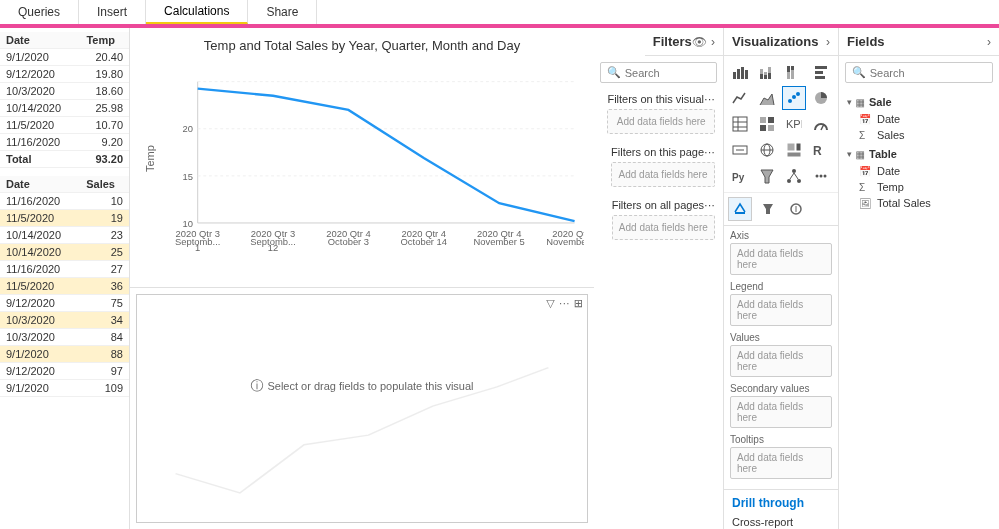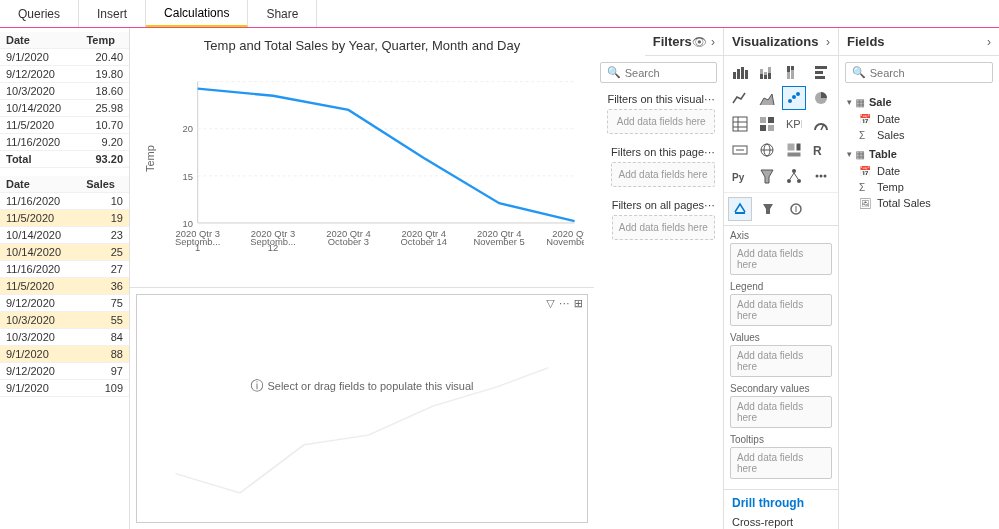--- a/index.html
+++ b/index.html
@@ -1,19 +1,19 @@
 <!DOCTYPE html>
 <html><head>
   <meta charset="utf-8">
   <style>
     * { box-sizing: border-box; margin: 0; padding: 0; }
     body { font-family: 'Segoe UI', Arial, sans-serif; font-size: 12px; background: #f3f2f1; width: 999px; height: 529px; overflow: hidden; display: flex; flex-direction: column; }
 
     
-    .top-nav { display: flex; background: #fff; border-bottom: 1px solid #ec4899; height: 28px; align-items: stretch; }
+    .top-nav { display: flex; background: #fff; border-bottom: 4px solid #ec4899; height: 28px; align-items: stretch; }
     .nav-tab { padding: 0 18px; display: flex; align-items: center; font-size: 12px; color: #333; cursor: pointer; border-right: 1px solid #e0e0e0; }
     .nav-tab.active { border-bottom: 2px solid #f2c811; color: #000; }
 
     
     .main { display: flex; flex: 1; overflow: hidden; }
 
     
     .left-panel { width: 130px; background: #fff; border-right: 1px solid #e0e0e0; display: flex; flex-direction: column; padding: 4px 0; overflow: auto; flex-shrink: 0; }
     .data-table { width: 100%; border-collapse: collapse; }
     .data-table th, .data-table td { padding: 2px 6px; font-size: 11px; text-align: left; border-bottom: 1px solid #f0f0f0; }
@@ -176,21 +176,21 @@
           <tr class="row-highlight">
             <td>11/5/2020</td>
             <td class="num">36</td>
           </tr>
           <tr>
             <td>9/12/2020</td>
             <td class="num">75</td>
           </tr>
           <tr class="row-highlight">
             <td>10/3/2020</td>
-            <td class="num">55</td>
+            <td class="num">34</td>
           </tr>
           <tr>
             <td>10/3/2020</td>
             <td class="num">84</td>
           </tr>
           <tr class="row-highlight">
             <td>9/1/2020</td>
             <td class="num">88</td>
           </tr>
           <tr>

